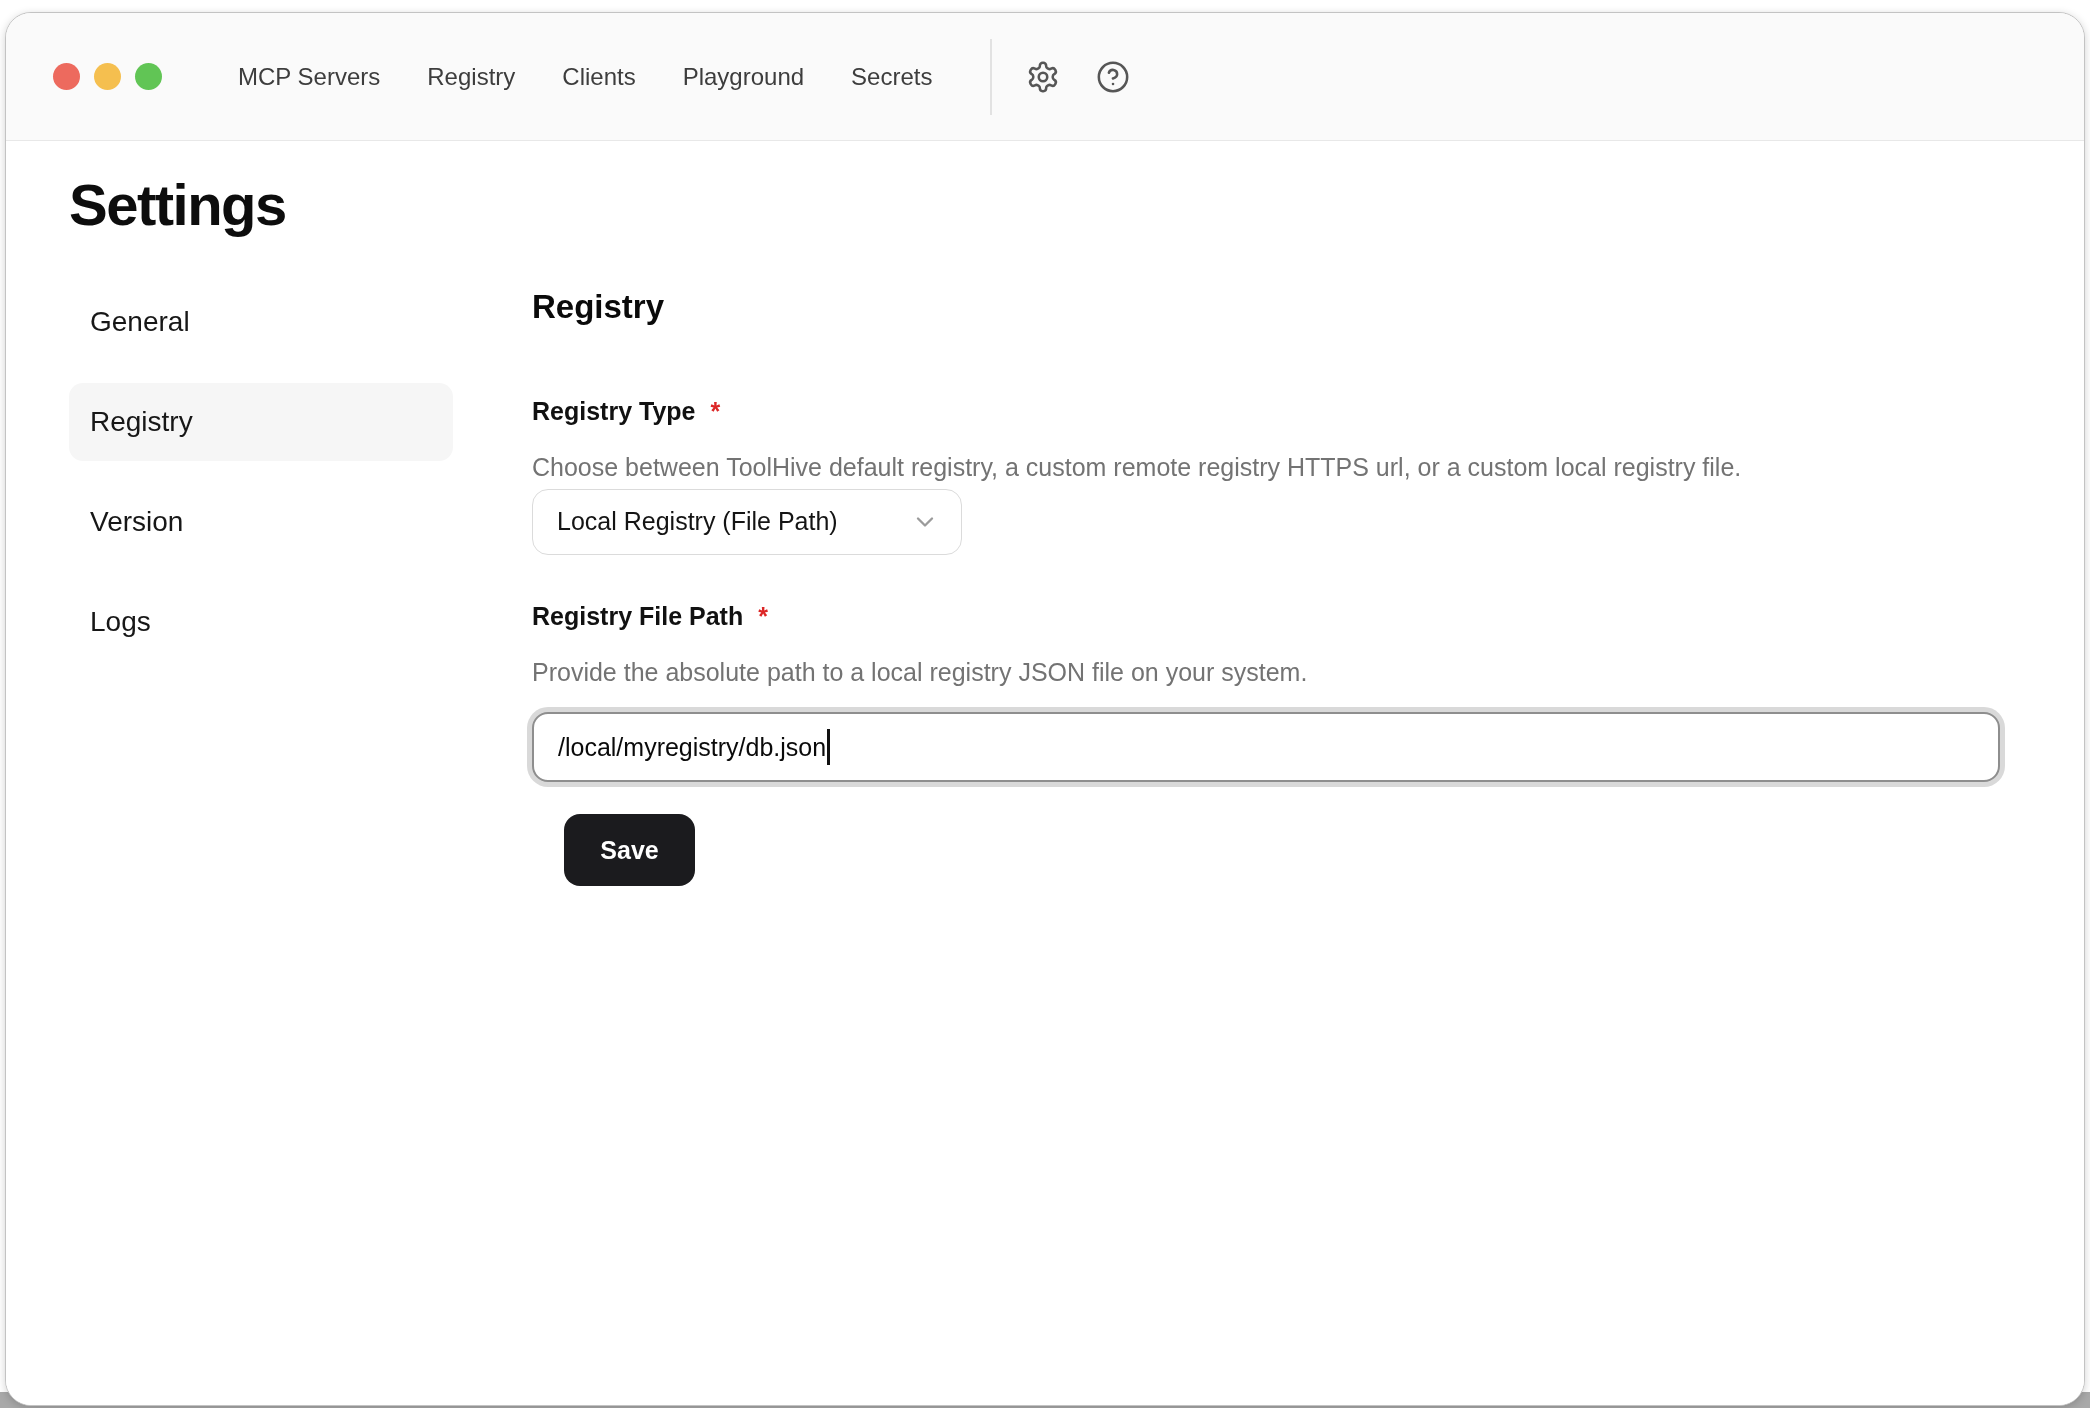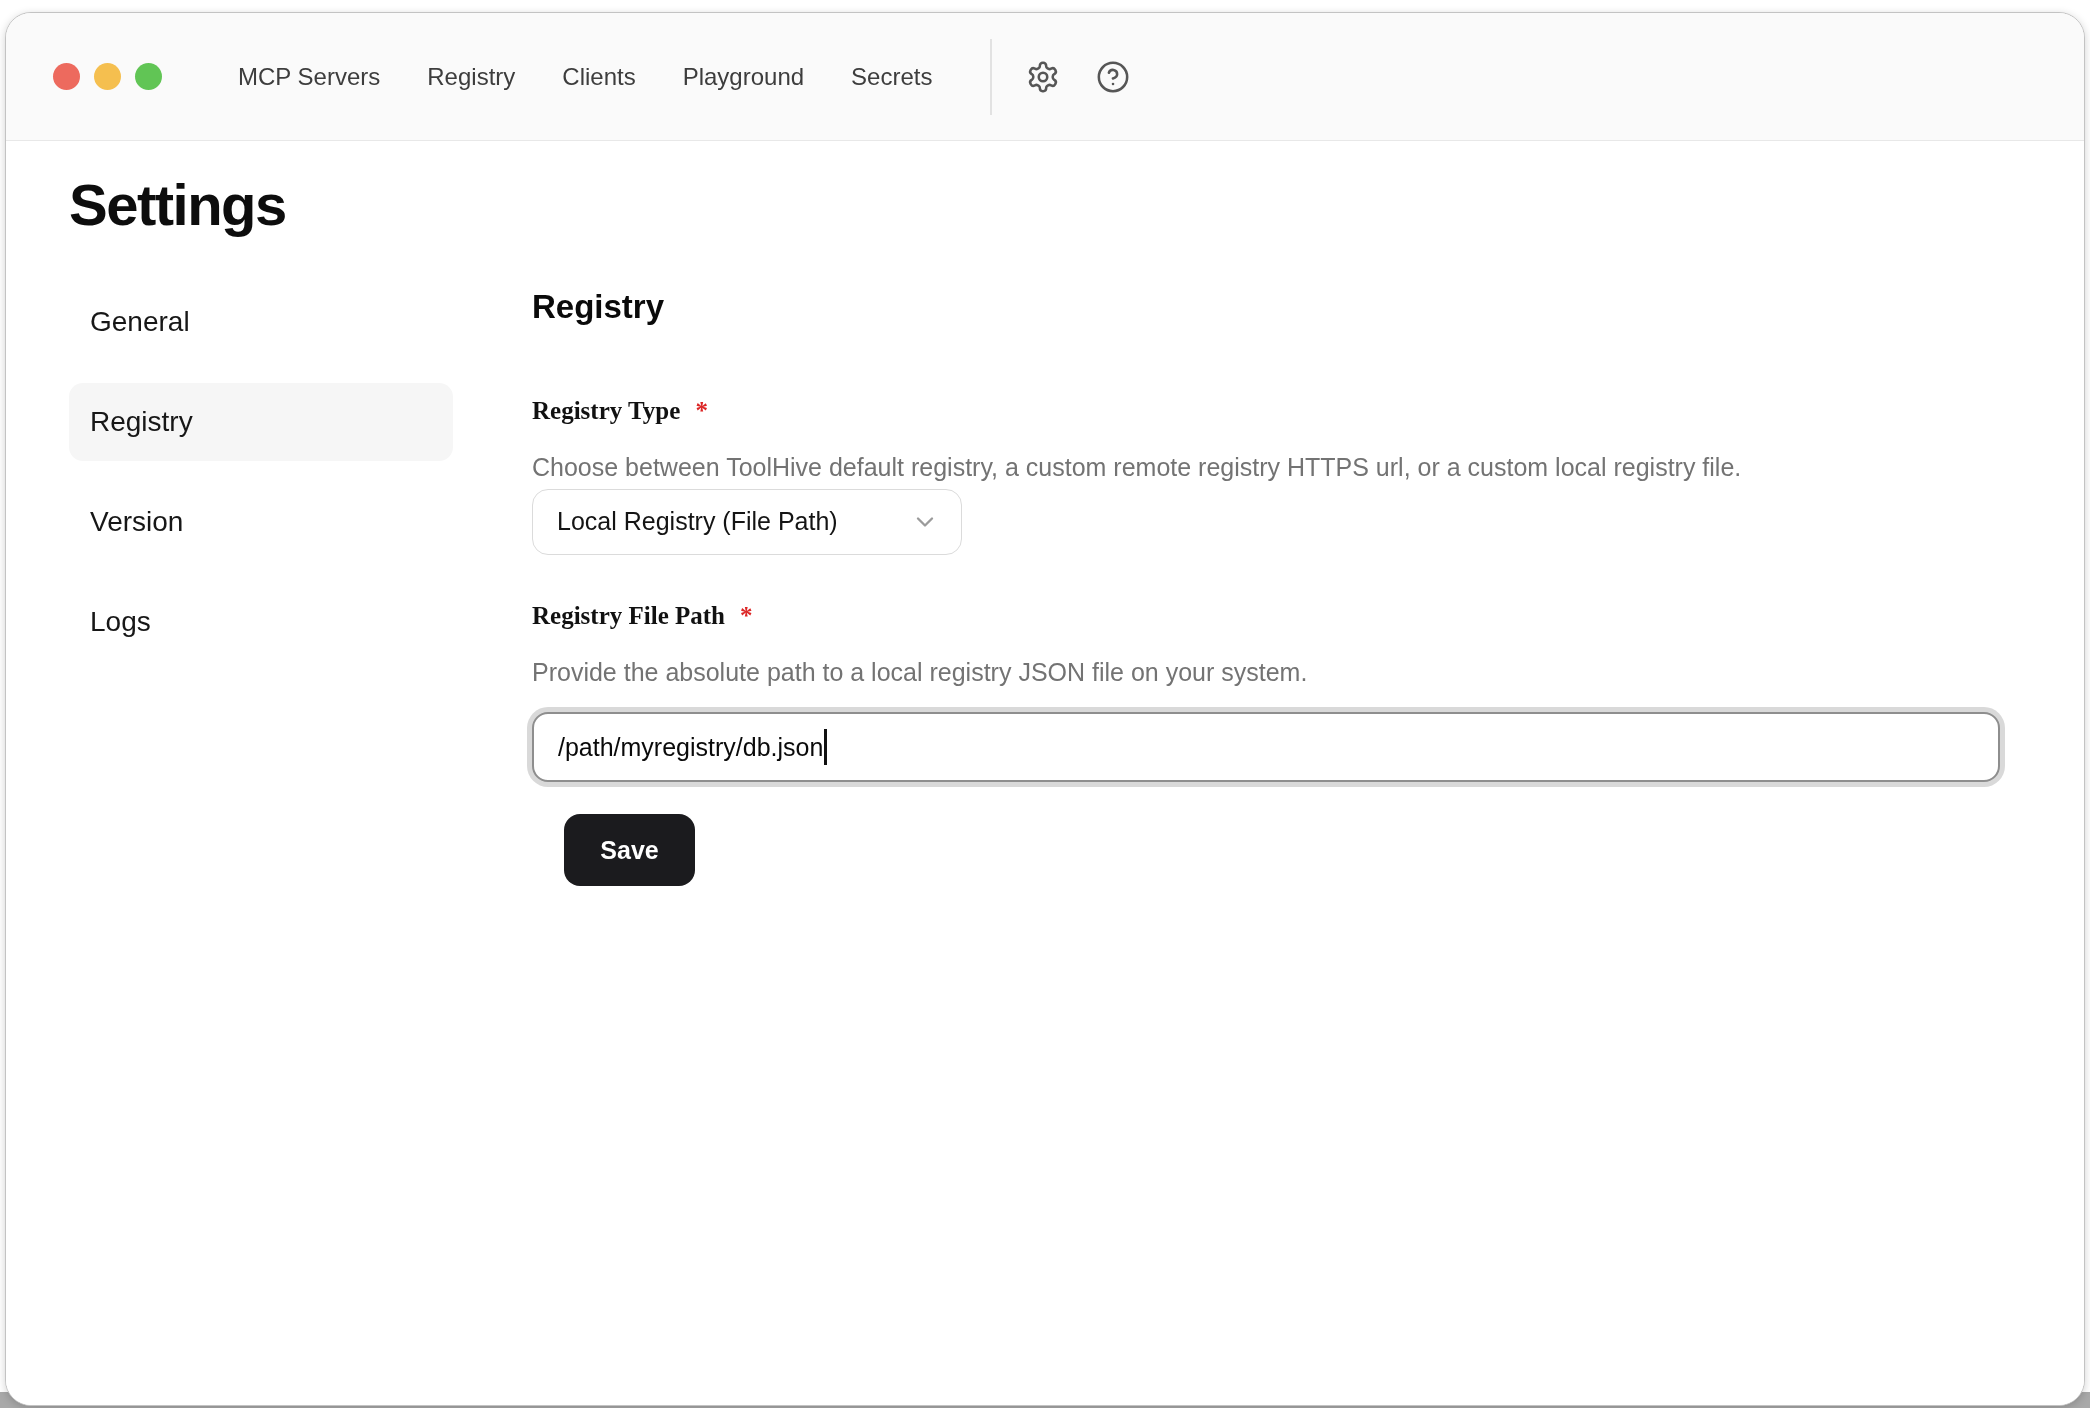--- a/index.html
+++ b/index.html
@@ -81,21 +81,21 @@
     white-space: nowrap;
   }
   .sidebar-item.active { background: #f6f6f6; }
   .settings-main { flex: 1; margin-left: 79px; max-width: 1493px; }
   .section-heading {
     font-size: 33px; font-weight: 700; color: #0a0a0a;
     margin-top: 6px; line-height: 1.1;
   }
   .field { margin-top: 70px; }
   .field + .field { margin-top: 46px; }
-  .field-label-row { display: flex; align-items: flex-end; font-family: Liberation Serif, serif; }
+  .field-label-row { display: flex; align-items: flex-end; }
   .field-label { font-size: 25px; font-weight: 600; color: #111111; line-height: 1.2; }
   .required-marker { font-size: 25px; font-weight: 700; color: #dc2626; margin-left: 15px; line-height: 1.2; }
   .field-description { margin-top: 26px; font-size: 25px; font-weight: 400; color: #737373; line-height: 1.25; }
   
   .select-control {
     margin-top: 6px;
     width: 430px; height: 66px;
     border: 1.5px solid #dbdbdb;
     border-radius: 16px;
     background: #ffffff;
@@ -207,21 +207,21 @@
           </div>
         </div>
 
         <div class="field">
           <div class="field-label-row">
             <span class="field-label">Registry File Path</span>
             <span class="required-marker">*</span>
           </div>
           <div class="field-description">Provide the absolute path to a local registry JSON file on your system.</div>
           <div class="text-input">
-            <span class="text-input-value">/path/myregistry/db.json</span>
+            <span class="text-input-value">/local/myregistry/db.json</span>
             <span class="text-caret"></span>
           </div>
         </div>
 
         <button class="save-button">Save</button>
       </div>
     </div>
   </div>
 
 </div>

